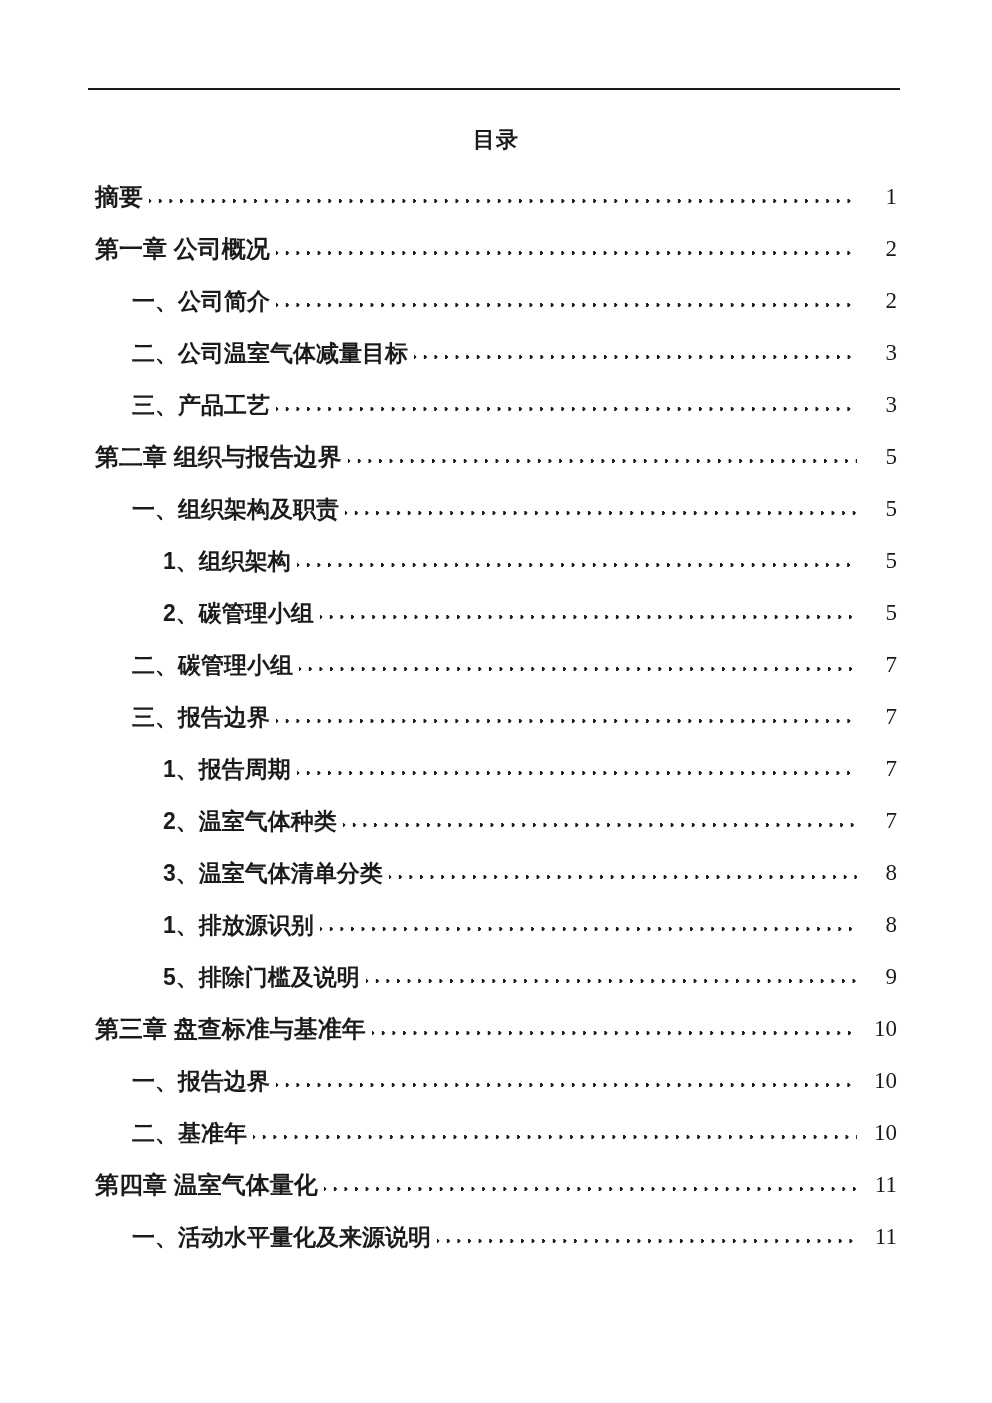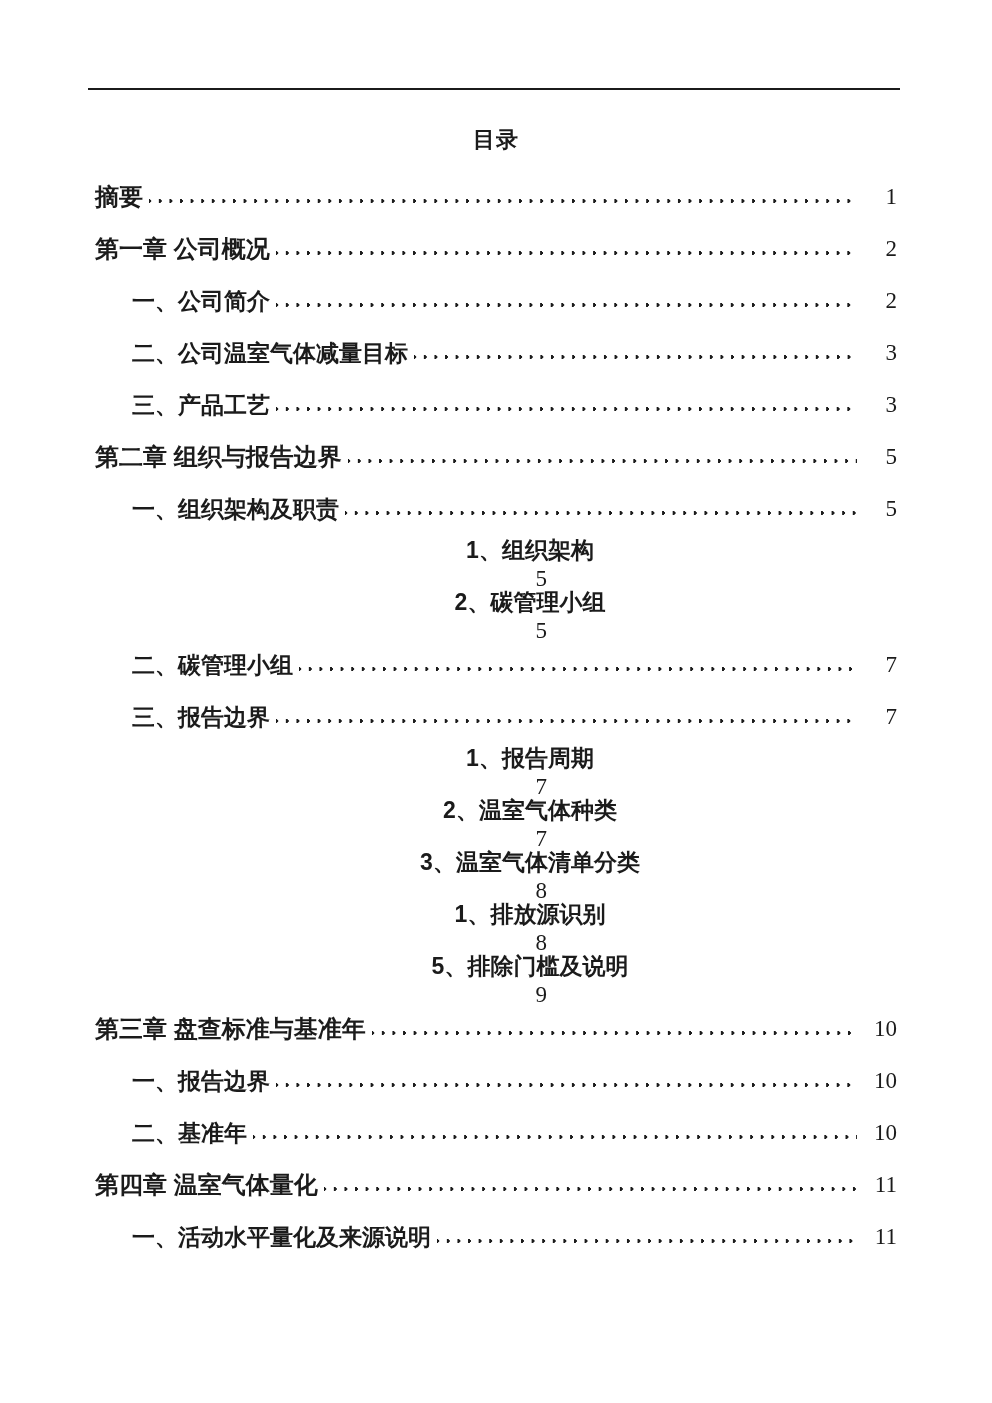--- a/index.html
+++ b/index.html
@@ -45,21 +45,21 @@
     align-items: center;
     height: 52px;
   }
   .toc-row .t {
     white-space: nowrap;
     font-weight: 700;
     font-size: 23px;
   }
   .toc-row.lvl0 .t { font-size: 24px; }
   .toc-row.lvl1 { padding-left: 37px; }
-  .toc-row.lvl2 { padding-left: 68px; flex-direction: column; }
+  .toc-row.lvl2 { padding-left: 68px; }
   .leader {
     flex: 1 1 auto;
     min-width: 16px;
     height: 52px;
     margin: 0 6px;
     background-image: radial-gradient(circle 1.7px at 5px 4px, #1b1b1b 98%, rgba(0,0,0,0));
     background-size: 10.6px 8px;
     background-repeat: repeat-x;
     background-position: 6px 26px;
   }

